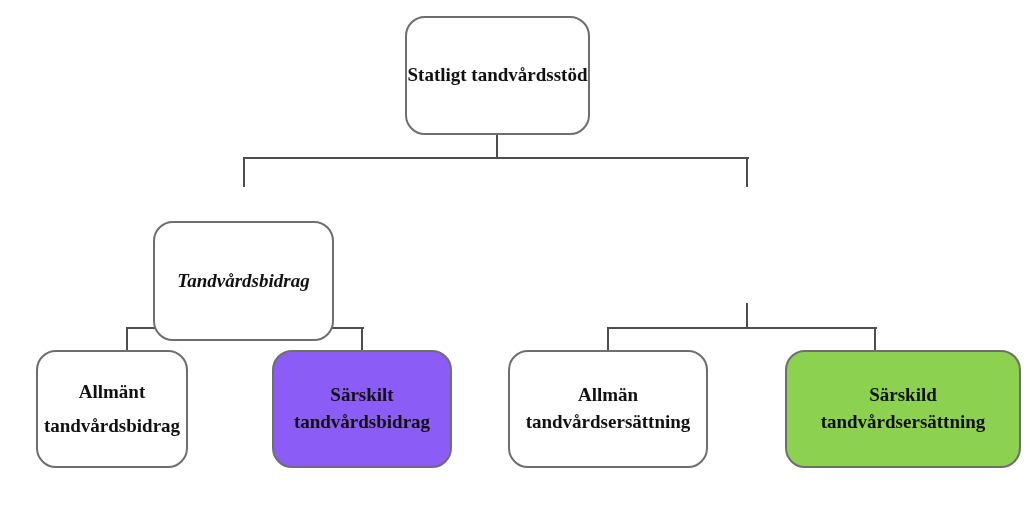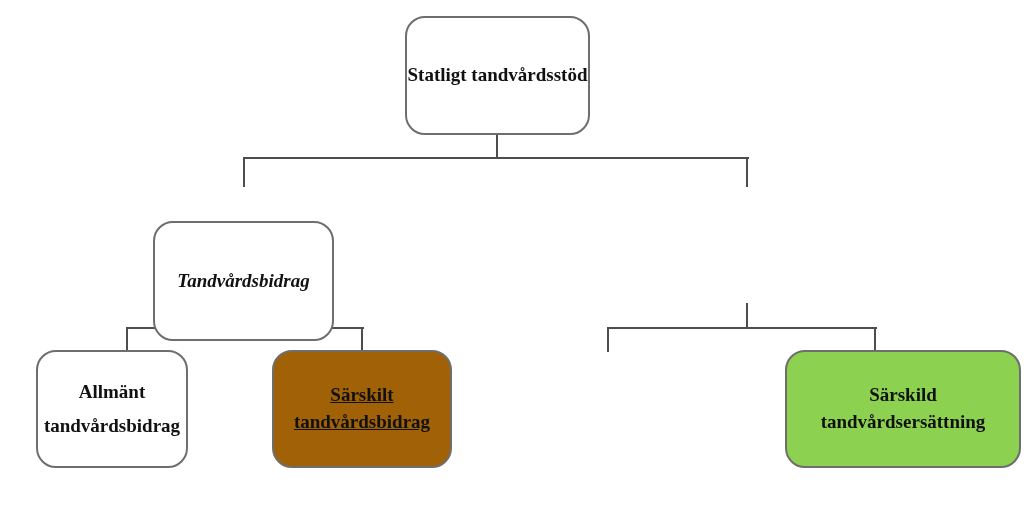--- a/index.html
+++ b/index.html
@@ -26,21 +26,21 @@
     justify-content: center;
     text-align: center;
     color: #111111;
     font-weight: bold;
     font-size: 19px;
     line-height: 1.4;
     padding: 4px 0;
   }
   .node.italic { font-style: italic; }
   .node.loose  { line-height: 1.8; }
-  .node.light-green { background: #a16207; text-decoration: underline; }
+  .node.light-green { background: #8b5cf6; }
   .node.dark-green  { background: #8cd14f; }
 
   
   .n-root { left: 405px; top: 16px;  width: 185px; height: 119px; }
   .n-l2a  { left: 153px; top: 185px; width: 181px; height: 120px; margin-top: 36px; }
   .n-l2b  { left: 656px; top: 185px; width: 181px; height: 120px; }
   .n-a    { left: 36px;  top: 350px; width: 152px; height: 118px; text-align: center; }
   .n-b    { left: 272px; top: 350px; width: 180px; height: 118px; }
   .n-c    { left: 508px; top: 350px; width: 200px; height: 118px; }
   .n-d    { left: 785px; top: 350px; width: 236px; height: 118px; }
@@ -95,18 +95,21 @@
 
 
   <div class="node loose n-a">
     <span>Allmänt tandvårdsbidrag</span>
   </div>
 
   <div class="node light-green n-b">
     <span>Särskilt tandvårdsbidrag</span>
   </div>
 
+  <div class="node n-c">
+    <span>Allmän tandvårdsersättning</span>
+  </div>
 
   <div class="node dark-green n-d">
     <span>Särskild tandvårdsersättning</span>
   </div>
 
 </div>
 
 </body></html>

